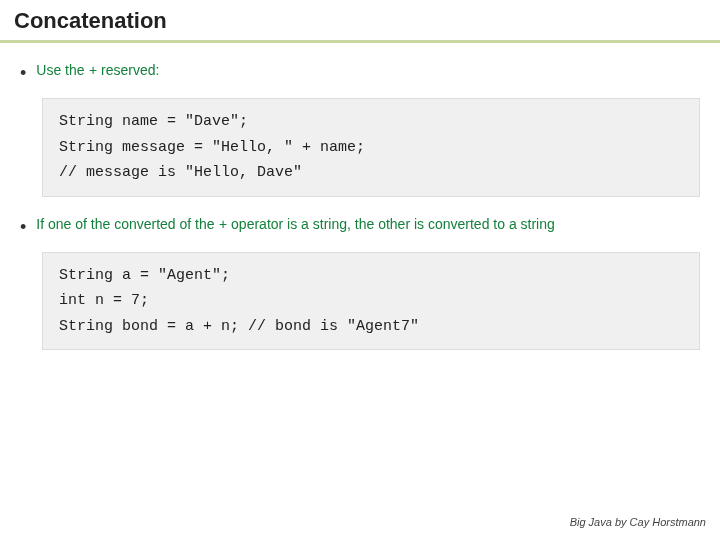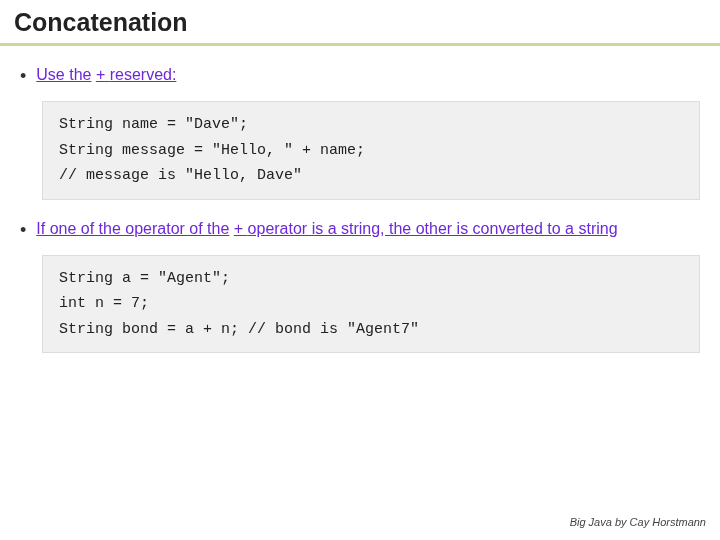--- a/index.html
+++ b/index.html
@@ -17,21 +17,21 @@
       position: relative;
     }
 
     .title-bar {
       background: #ffffff;
       border-bottom: 2px solid #c8d8a0;
       padding: 8px 14px 6px 14px;
     }
 
     .title-text {
-      font-size: 25px;
+      font-size: 22px;
       font-weight: bold;
       color: #222222;
     }
 
     .content {
       padding: 18px 20px 10px 20px;
     }
 
     .bullet-item {
       display: flex;
@@ -41,24 +41,23 @@
 
     .bullet-dot {
       font-size: 18px;
       color: #333;
       margin-right: 10px;
       margin-top: 2px;
       flex-shrink: 0;
     }
 
     .bullet-text {
-      font-size: 16px;
-      color: #6d28d9;
+      font-size: 14px;
+      color: #15803d;
       line-height: 1.4;
-      text-decoration: underline;
     }
 
     .code-block {
       background: #f0f0f0;
       border: 1px solid #ddd;
       padding: 10px 16px;
       margin: 10px 0 18px 22px;
       font-family: 'Courier New', Courier, monospace;
       font-size: 15px;
       color: #222;
@@ -101,21 +100,21 @@
     </div>
   </div>
 
   <div class="code-block"><span>String name = "Dave";
 String message = "Hello, " + name;
 // message is "Hello, Dave"</span></div>
 
   <div class="bullet-item">
     <span class="bullet-dot">•</span>
     <div>
-      <span class="bullet-text">If one of the operator of the</span>
+      <span class="bullet-text">If one of the converted of the</span>
       <span class="bullet-text plus"> + </span>
       <span class="bullet-text">operator is a string, the other is converted to a string</span>
     </div>
   </div>
 
   <div class="code-block"><span>String a = "Agent";
 int n = 7;
 String bond = a + n; // bond is "Agent7"</span></div>
 
 </div>

